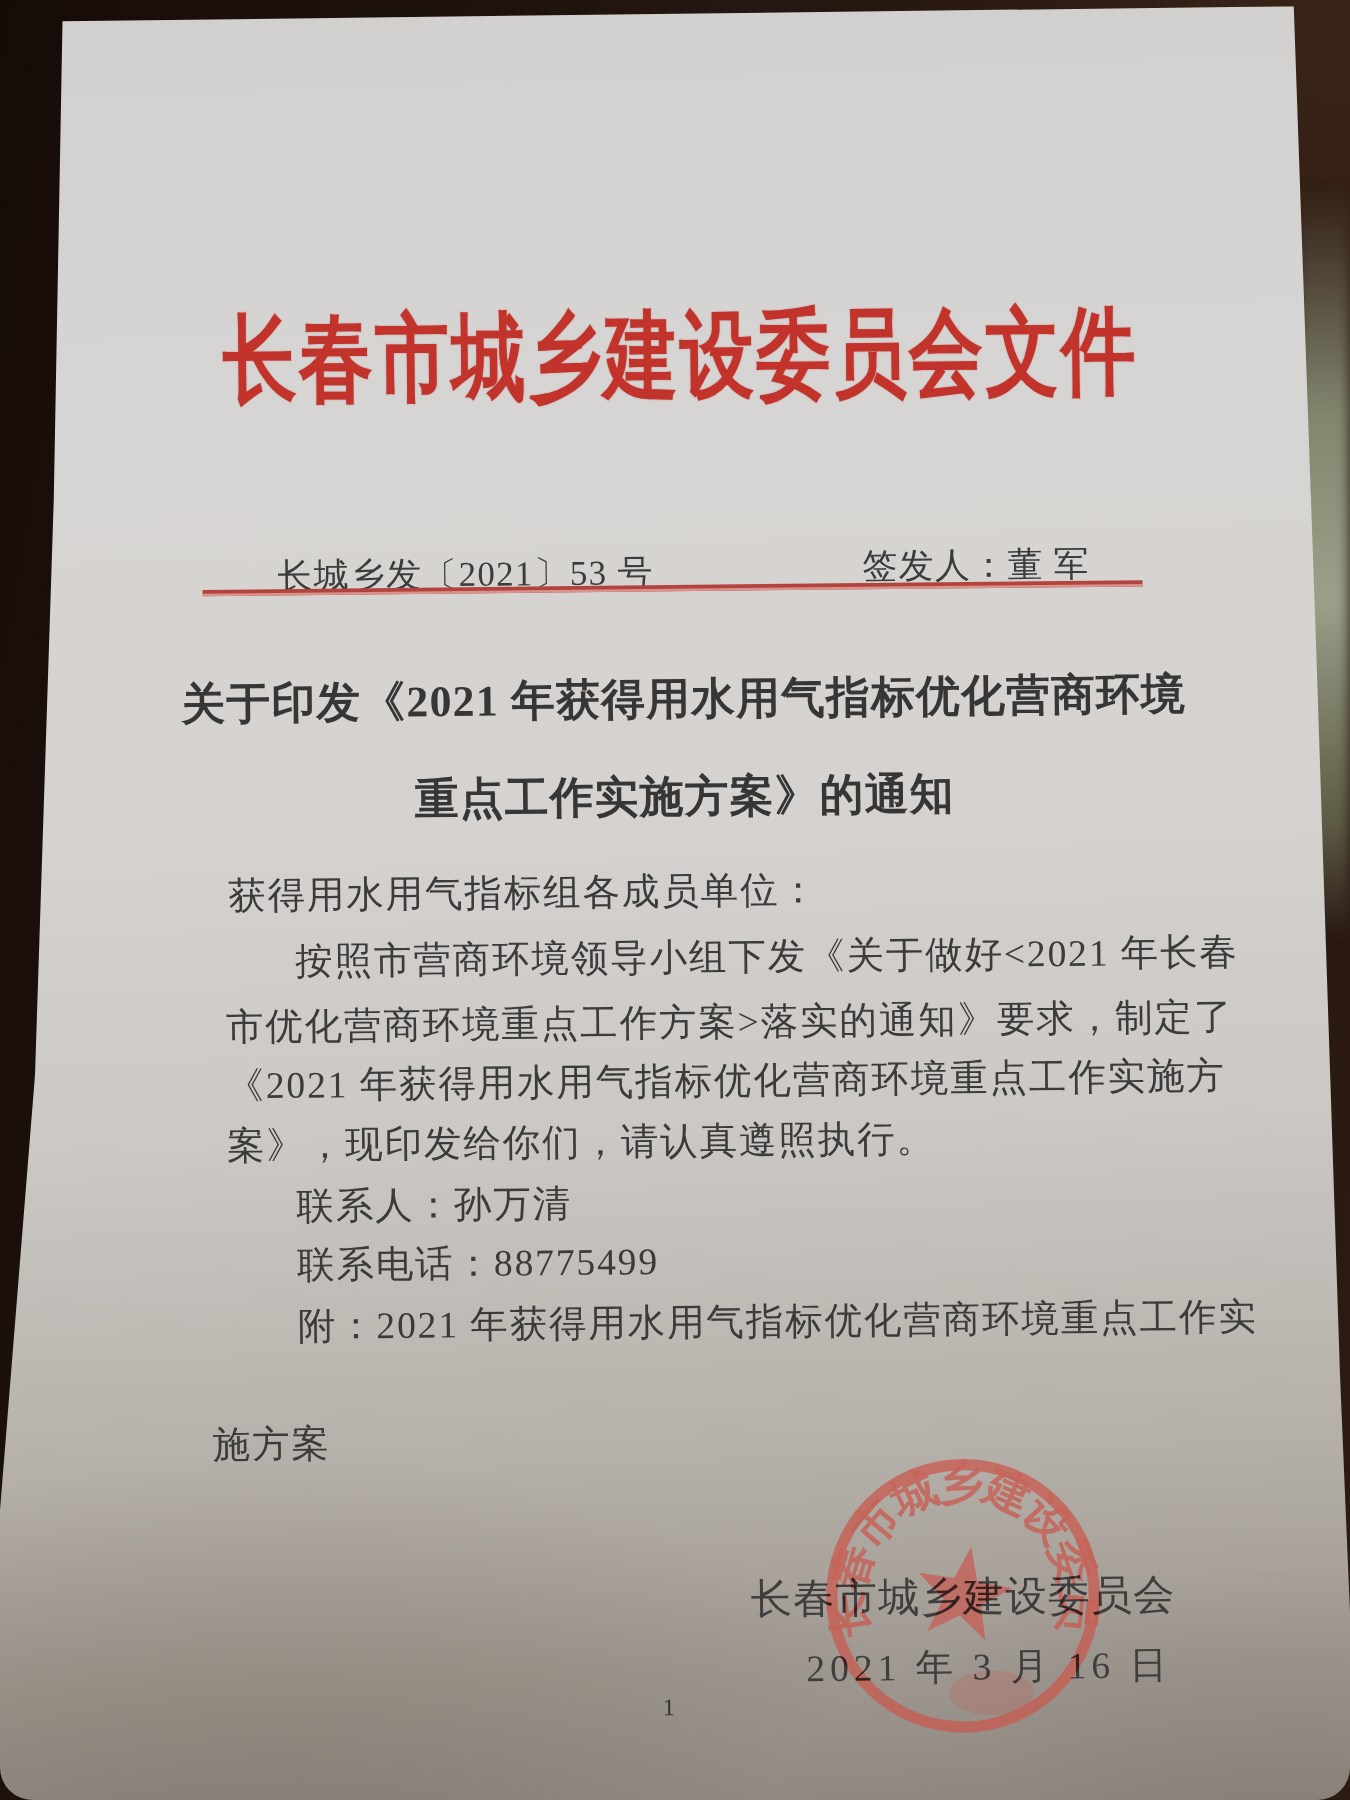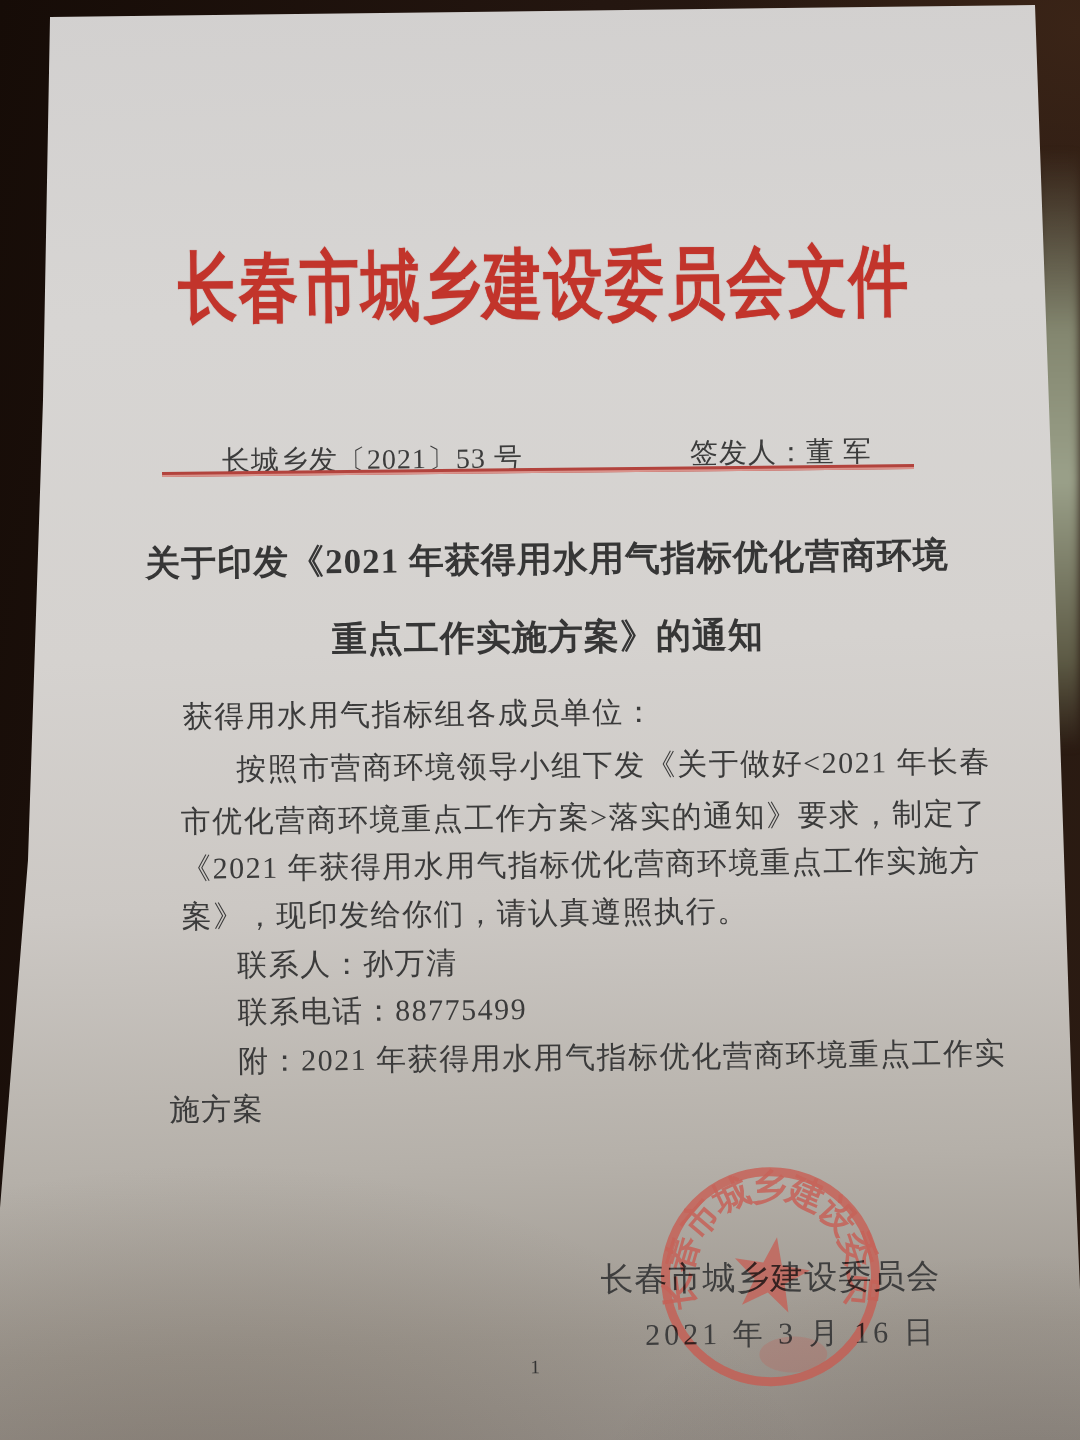--- a/index.html
+++ b/index.html
@@ -18,20 +18,21 @@
     filter:blur(5px);
   }
   
   .paper{
     position:absolute;inset:0;
     clip-path:polygon(50px 17px,1035px 5px,1053px 520px,1072px 1100px,1080px 1290px,1080px 1440px,0px 1440px,0px 1208px,28px 860px,43px 400px);
     background:
       radial-gradient(90% 45% at 20% 110%, rgba(70,55,40,0.30), rgba(70,55,40,0) 65%),
       radial-gradient(70% 35% at 95% 108%, rgba(60,48,35,0.25), rgba(60,48,35,0) 60%),
       linear-gradient(178deg, #d2d0cf 0%, #d7d5d3 22%, #d5d2cf 45%, #ccc8c4 62%, #b5b0a9 80%, #9f9991 92%, #96908a 100%);
+    border-radius: 26px;
   }
   
   .content{
     position:absolute;inset:0;
     transform:rotate(-0.6deg);
     transform-origin:160px 470px;
     color:#3c3c3c;
   }
   .abs{position:absolute;white-space:nowrap;}
   .doc-header{
@@ -47,21 +48,21 @@
   .title-2{left:0;top:618px;width:1092px;text-align:center;font-size:35px;font-weight:bold;letter-spacing:1px;color:#363636;}
   .bodytext{font-size:30px;letter-spacing:1.5px;color:#3b3b3b;}
   .salutation{left:180px;top:697px;}
   .p1{left:233px;top:750px;}
   .p2{left:177px;top:802px;}
   .p3{left:177px;top:849px;}
   .p4{left:177px;top:897px;}
   .contact{left:232px;top:946px;}
   .phone{left:232px;top:993px;}
   .attach1{left:232px;top:1042px;}
-  .attach2{left:163px;top:1090px;font-family:Liberation Serif, serif;}
+  .attach2{left:163px;top:1136px;font-family:Liberation Serif, serif;}
   .signature{left:592px;top:1262px;font-size:33px;letter-spacing:1px;color:#3e3e3e;}
   .sign-date{left:636px;top:1320px;font-size:30px;letter-spacing:4px;color:#3e3e3e;}
   .page-number{left:521px;top:1360px;font-size:19px;color:#333;}
   .seal{
     position:absolute;left:645px;top:1166px;width:234px;height:234px;
     mix-blend-mode:multiply;opacity:0.88;
   }
   .seal svg{overflow:visible;}
 </style>
 </head>

